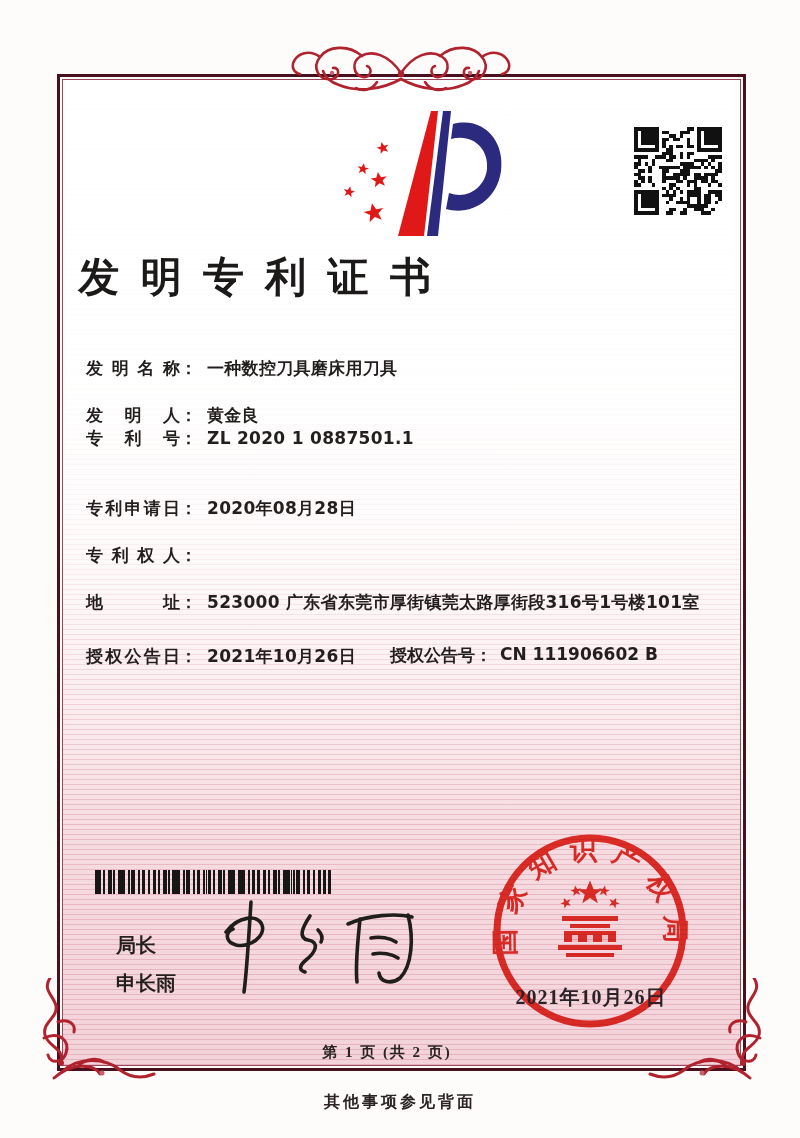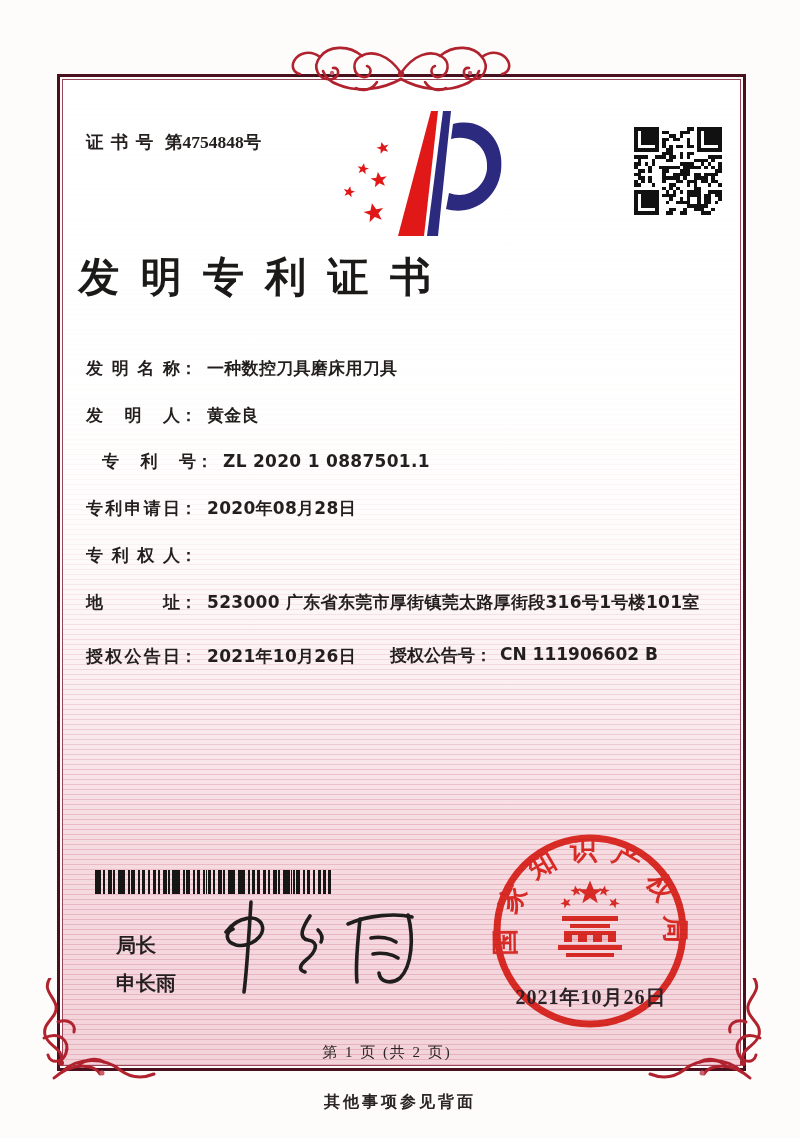--- a/index.html
+++ b/index.html
@@ -37,21 +37,21 @@
            font-size:41px; color:#1c1919; letter-spacing:.52em; text-indent:.52em; }
 
   
   .row { position:absolute; left:86px; z-index:3; font-size:17px; font-weight:bold; color:#241f1f;
          display:flex; align-items:flex-start; line-height:1.45; }
   .row .lab { display:inline-block; width:94px; text-align:justify; text-align-last:justify; flex:none; }
   .row .colon { flex:none; margin-right:10px; }
   .row .val { letter-spacing:.3px; }
   .row.r-name { top:356px;align-items:flex-end; }
   .row.r-inventor { top:403px; }
-  .row.r-patno { top:449px;margin-left:16px; }
+  .row.r-patno { top:426px; }
   .row.r-file { top:496px; }
   .row.r-owner { top:543px; }
   .row.r-addr { top:590px; }
   .row.r-addr .val { width:506px; }
   .row.r-grant { top:644px; }
   .pair2 { position:absolute; left:390px; top:644px; display:flex; font-size:17px; font-weight:bold; color:#241f1f; }
   .pair2 .colon { margin-right:8px; }
 
   
   .body-text { position:absolute; left:85px; top:673px; width:633px; z-index:3;
@@ -72,21 +72,21 @@
   .sig-block { position:absolute; left:116px; top:926px; z-index:3; font-size:20px;
                font-weight:bold; color:#241f1f; line-height:38px; }
   .sig-svg { position:absolute; left:198px; top:892px; z-index:3; }
   .seal { position:absolute; left:480px; top:821px; z-index:4; opacity:.93; mix-blend-mode:multiply; }
   .seal-date { position:absolute; left:486px; top:984px; width:210px; z-index:5; text-align:center;
                font-size:20px; font-weight:bold; color:#2b2228; letter-spacing:1px;
                font-family:"Liberation Serif","DejaVu Serif",serif; }
 
   
   .page-indicator { position:absolute; left:57px; top:1043px; width:660px; z-index:3; text-align:center;
-                    font-size:15px; font-weight:normal; color:#2a2424;
+                    font-size:15px; font-weight:bold; color:#2a2424;
                     font-family:"Liberation Serif","DejaVu Serif",serif; letter-spacing:2px; }
   .back-note { position:absolute; left:0; top:1092px; width:800px; z-index:3; text-align:center;
                font-size:16px; font-weight:600; color:#2a2424; letter-spacing:3px;
                font-family:"DejaVu Serif","Liberation Serif",serif; }
 </style>
 </head>
 <body>
 
 <div class="page">
 
@@ -131,24 +131,20 @@
       <path d="M10,60 C26,53 36,63 32,75 C29,85 16,86 14,77"></path>
       <path d="M20,100 C38,84 60,86 66,96"></path>
       <path d="M28,94 C44,78 72,80 86,92 C98,101 110,100 120,96"></path>
       <path d="M44,88 C52,80 64,80 70,84"></path>
       <path d="M24,44 C34,40 42,46 40,54"></path>
     </g>
     <circle cx="27" cy="85" r="3" fill="#b0222e"></circle>
     <circle cx="68" cy="95" r="2.5" fill="#c9606c"></circle>
   </svg>
 
-  <div class="cert-no">
-    <span class="pre">证书号</span>
-    <span>第4754848号</span>
-  </div>
 
   <svg class="logo" width="172" height="134" viewBox="0 0 172 134">
     <defs>
       <polygon id="st" points="0,-10 2.9,-3.1 10,-3.1 4.2,1.2 6.2,8.1 0,4 -6.2,8.1 -4.2,1.2 -10,-3.1 -2.9,-3.1"></polygon>
     </defs>
     <polygon points="97,3 104,3 90,128 64,128" fill="#e01818"></polygon>
     <polygon points="109,3 117,3 104,128 93,128" fill="#2b2a7e"></polygon>
     <path d="M119,16 C152,8 171,36 167,63 C163,93 136,108 112,101 L115,85 C134,92 151,79 153,61 C155,41 139,25 117,31 Z" fill="#2b2a7e"></path>
     <g fill="#e01818">
       <use href="#st" transform="translate(49,40) scale(0.62) rotate(-15)"></use>

